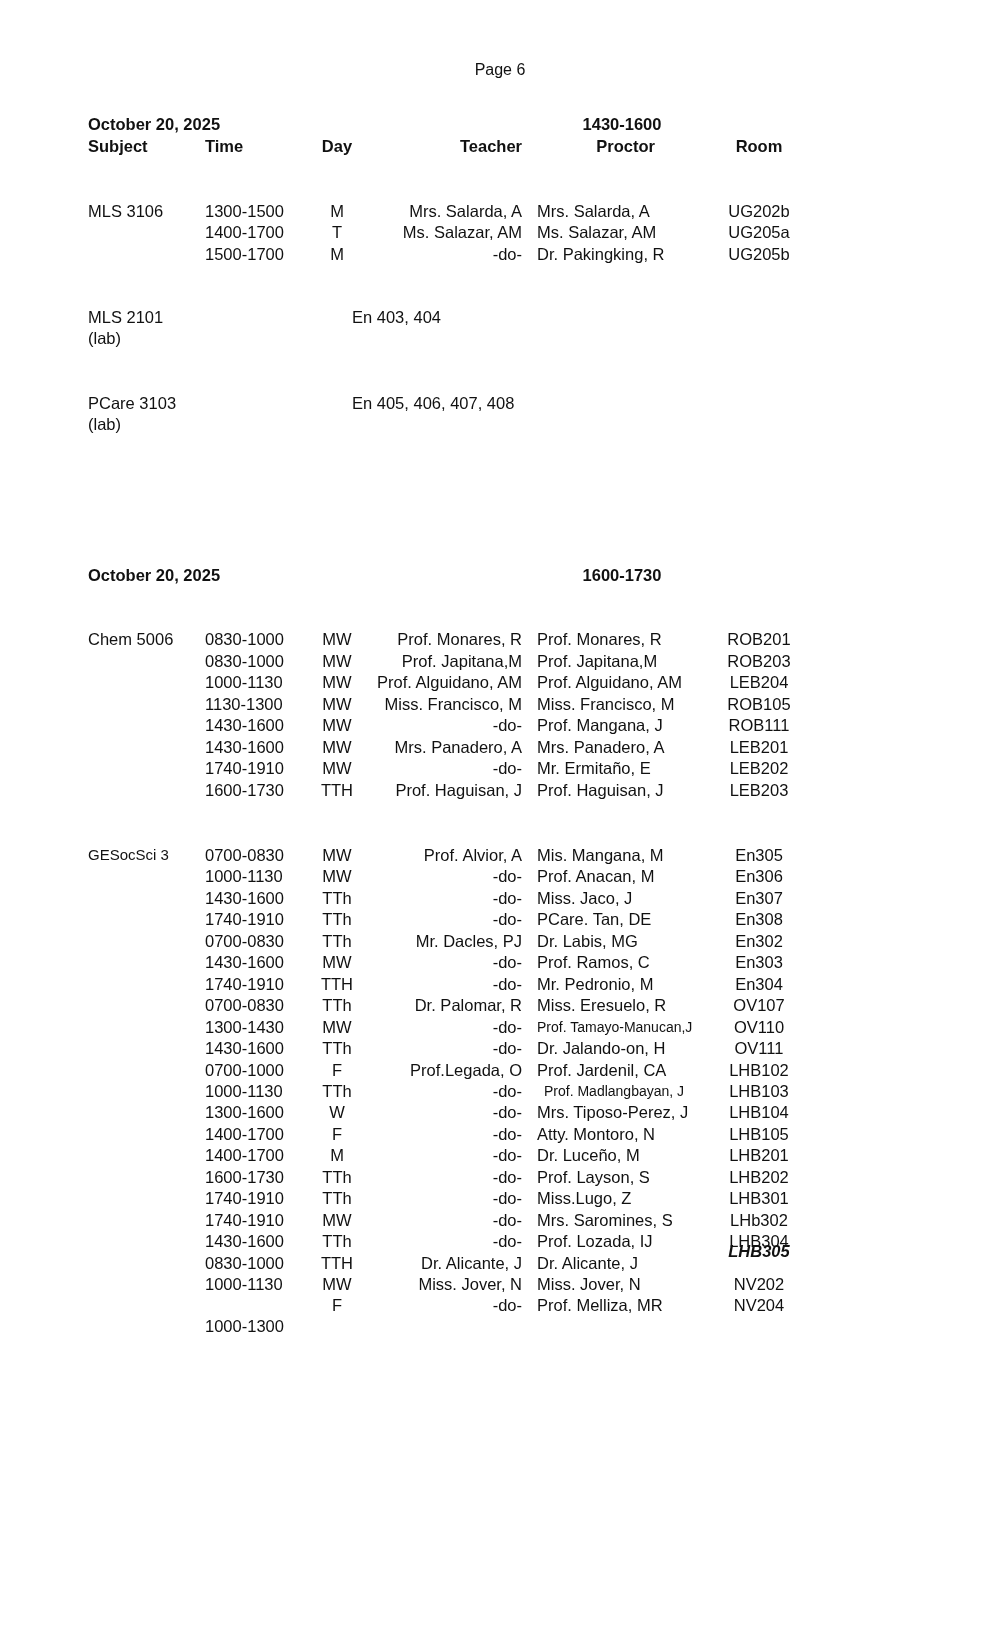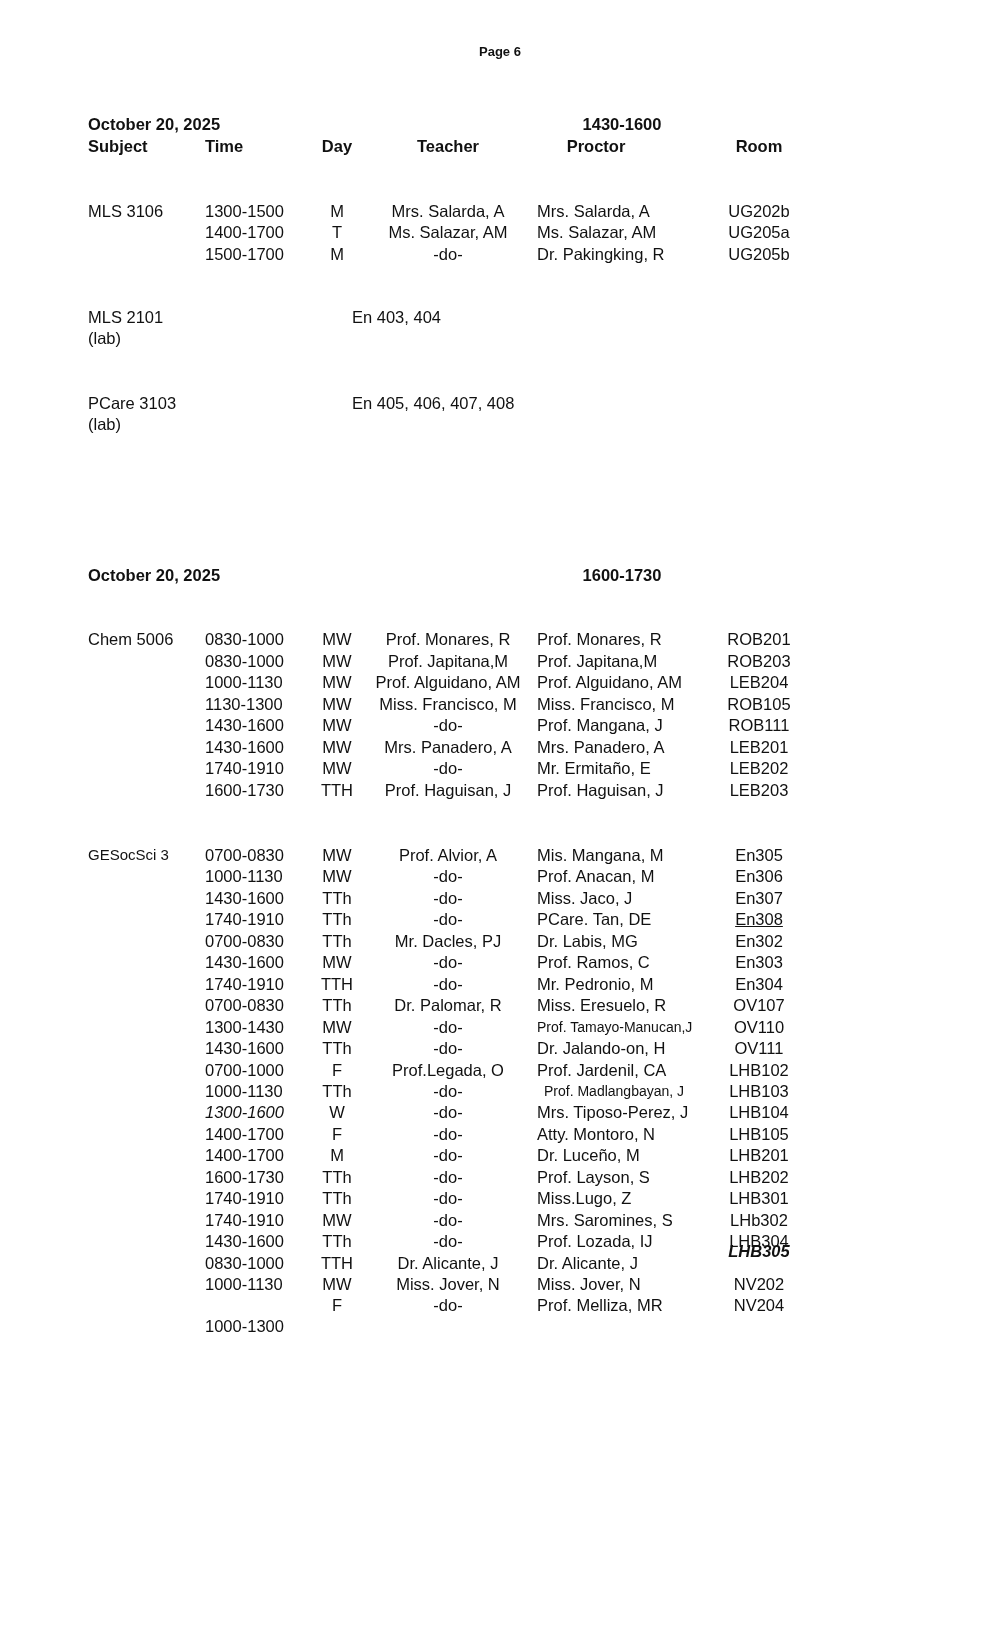--- a/index.html
+++ b/index.html
@@ -1,28 +1,28 @@
 <!DOCTYPE html>
 <html><head>
 <meta charset="utf-8">
 <style>
   html, body { margin: 0; padding: 0; background: #ffffff; }
   body { width: 1000px; height: 1647px; position: relative; overflow: hidden;
          font-family: "Liberation Sans", sans-serif; color: #111; font-size: 16.5px; }
   .abs { position: absolute; white-space: nowrap; line-height: 20px; }
   .bold { font-weight: bold; }
-  .page-num { left: 0; width: 1000px; text-align: center; top: 42px; font-size: 13px; font-weight: bold; }
+  .page-num { left: 0; width: 1000px; text-align: center; top: 60px; font-size: 16px; }
   .c-subj { left: 88px; }
   .c-time { left: 205px; }
   .c-day { left: 307px; width: 60px; text-align: center; }
-  .c-teach { left: 365px; width: 166px; text-align: center; }
+  .c-teach { left: 356px; width: 166px; text-align: right; }
   .c-proc { left: 537px; }
   .c-room { left: 710px; width: 98px; text-align: center; }
   .hdr-time { left: 560px; width: 124px; text-align: center; }
-  .hdr-proc { left: 537px; width: 118px; text-align: center; }
+  .hdr-proc { left: 537px; width: 118px; text-align: right; }
   .lab-rooms { }
   .small { font-size: 14px; }
   .sub-small { font-size: 15px; }
 </style>
 </head>
 <body>
 
 <div id="doc">
   <div class="abs page-num">Page 6</div>
 
@@ -153,21 +153,21 @@
         <div class="abs c-day" style="top: 888px;">TTh</div>
         <div class="abs c-teach" style="top: 888px;">-do-</div>
         <div class="abs c-proc" style="top: 888px;">Miss. Jaco, J</div>
         <div class="abs c-room" style="top: 888px;">En307</div>
       </div>
       <div>
         <div class="abs c-time" style="top: 909px;">1740-1910</div>
         <div class="abs c-day" style="top: 909px;">TTh</div>
         <div class="abs c-teach" style="top: 909px;">-do-</div>
         <div class="abs c-proc" style="top: 909px;">PCare. Tan, DE</div>
-        <div class="abs c-room" style="top: 909px; text-decoration: underline;">En308</div>
+        <div class="abs c-room" style="top: 909px;">En308</div>
       </div>
       <div>
         <div class="abs c-time" style="top: 931px;">0700-0830</div>
         <div class="abs c-day" style="top: 931px;">TTh</div>
         <div class="abs c-teach" style="top: 931px;">Mr. Dacles, PJ</div>
         <div class="abs c-proc" style="top: 931px;">Dr. Labis, MG</div>
         <div class="abs c-room" style="top: 931px;">En302</div>
       </div>
       <div>
         <div class="abs c-time" style="top: 952px;">1430-1600</div>
@@ -212,21 +212,21 @@
         <div class="abs c-room" style="top: 1060px;">LHB102</div>
       </div>
       <div>
         <div class="abs c-time" style="top: 1081px;">1000-1130</div>
         <div class="abs c-day" style="top: 1081px;">TTh</div>
         <div class="abs c-teach" style="top: 1081px;">-do-</div>
         <div class="abs c-proc small" style="top: 1081px; left: 544px;">Prof. Madlangbayan, J</div>
         <div class="abs c-room" style="top: 1081px;">LHB103</div>
       </div>
       <div>
-        <div class="abs c-time" style="top: 1102px; font-style: italic;">1300-1600</div>
+        <div class="abs c-time" style="top: 1102px;">1300-1600</div>
         <div class="abs c-day" style="top: 1102px;">W</div>
         <div class="abs c-teach" style="top: 1102px;">-do-</div>
         <div class="abs c-proc" style="top: 1102px;">Mrs. Tiposo-Perez, J</div>
         <div class="abs c-room" style="top: 1102px;">LHB104</div>
       </div>
       <div>
         <div class="abs c-time" style="top: 1124px;">1400-1700</div>
         <div class="abs c-day" style="top: 1124px;">F</div>
         <div class="abs c-teach" style="top: 1124px;">-do-</div>
         <div class="abs c-proc" style="top: 1124px;">Atty. Montoro, N</div>

